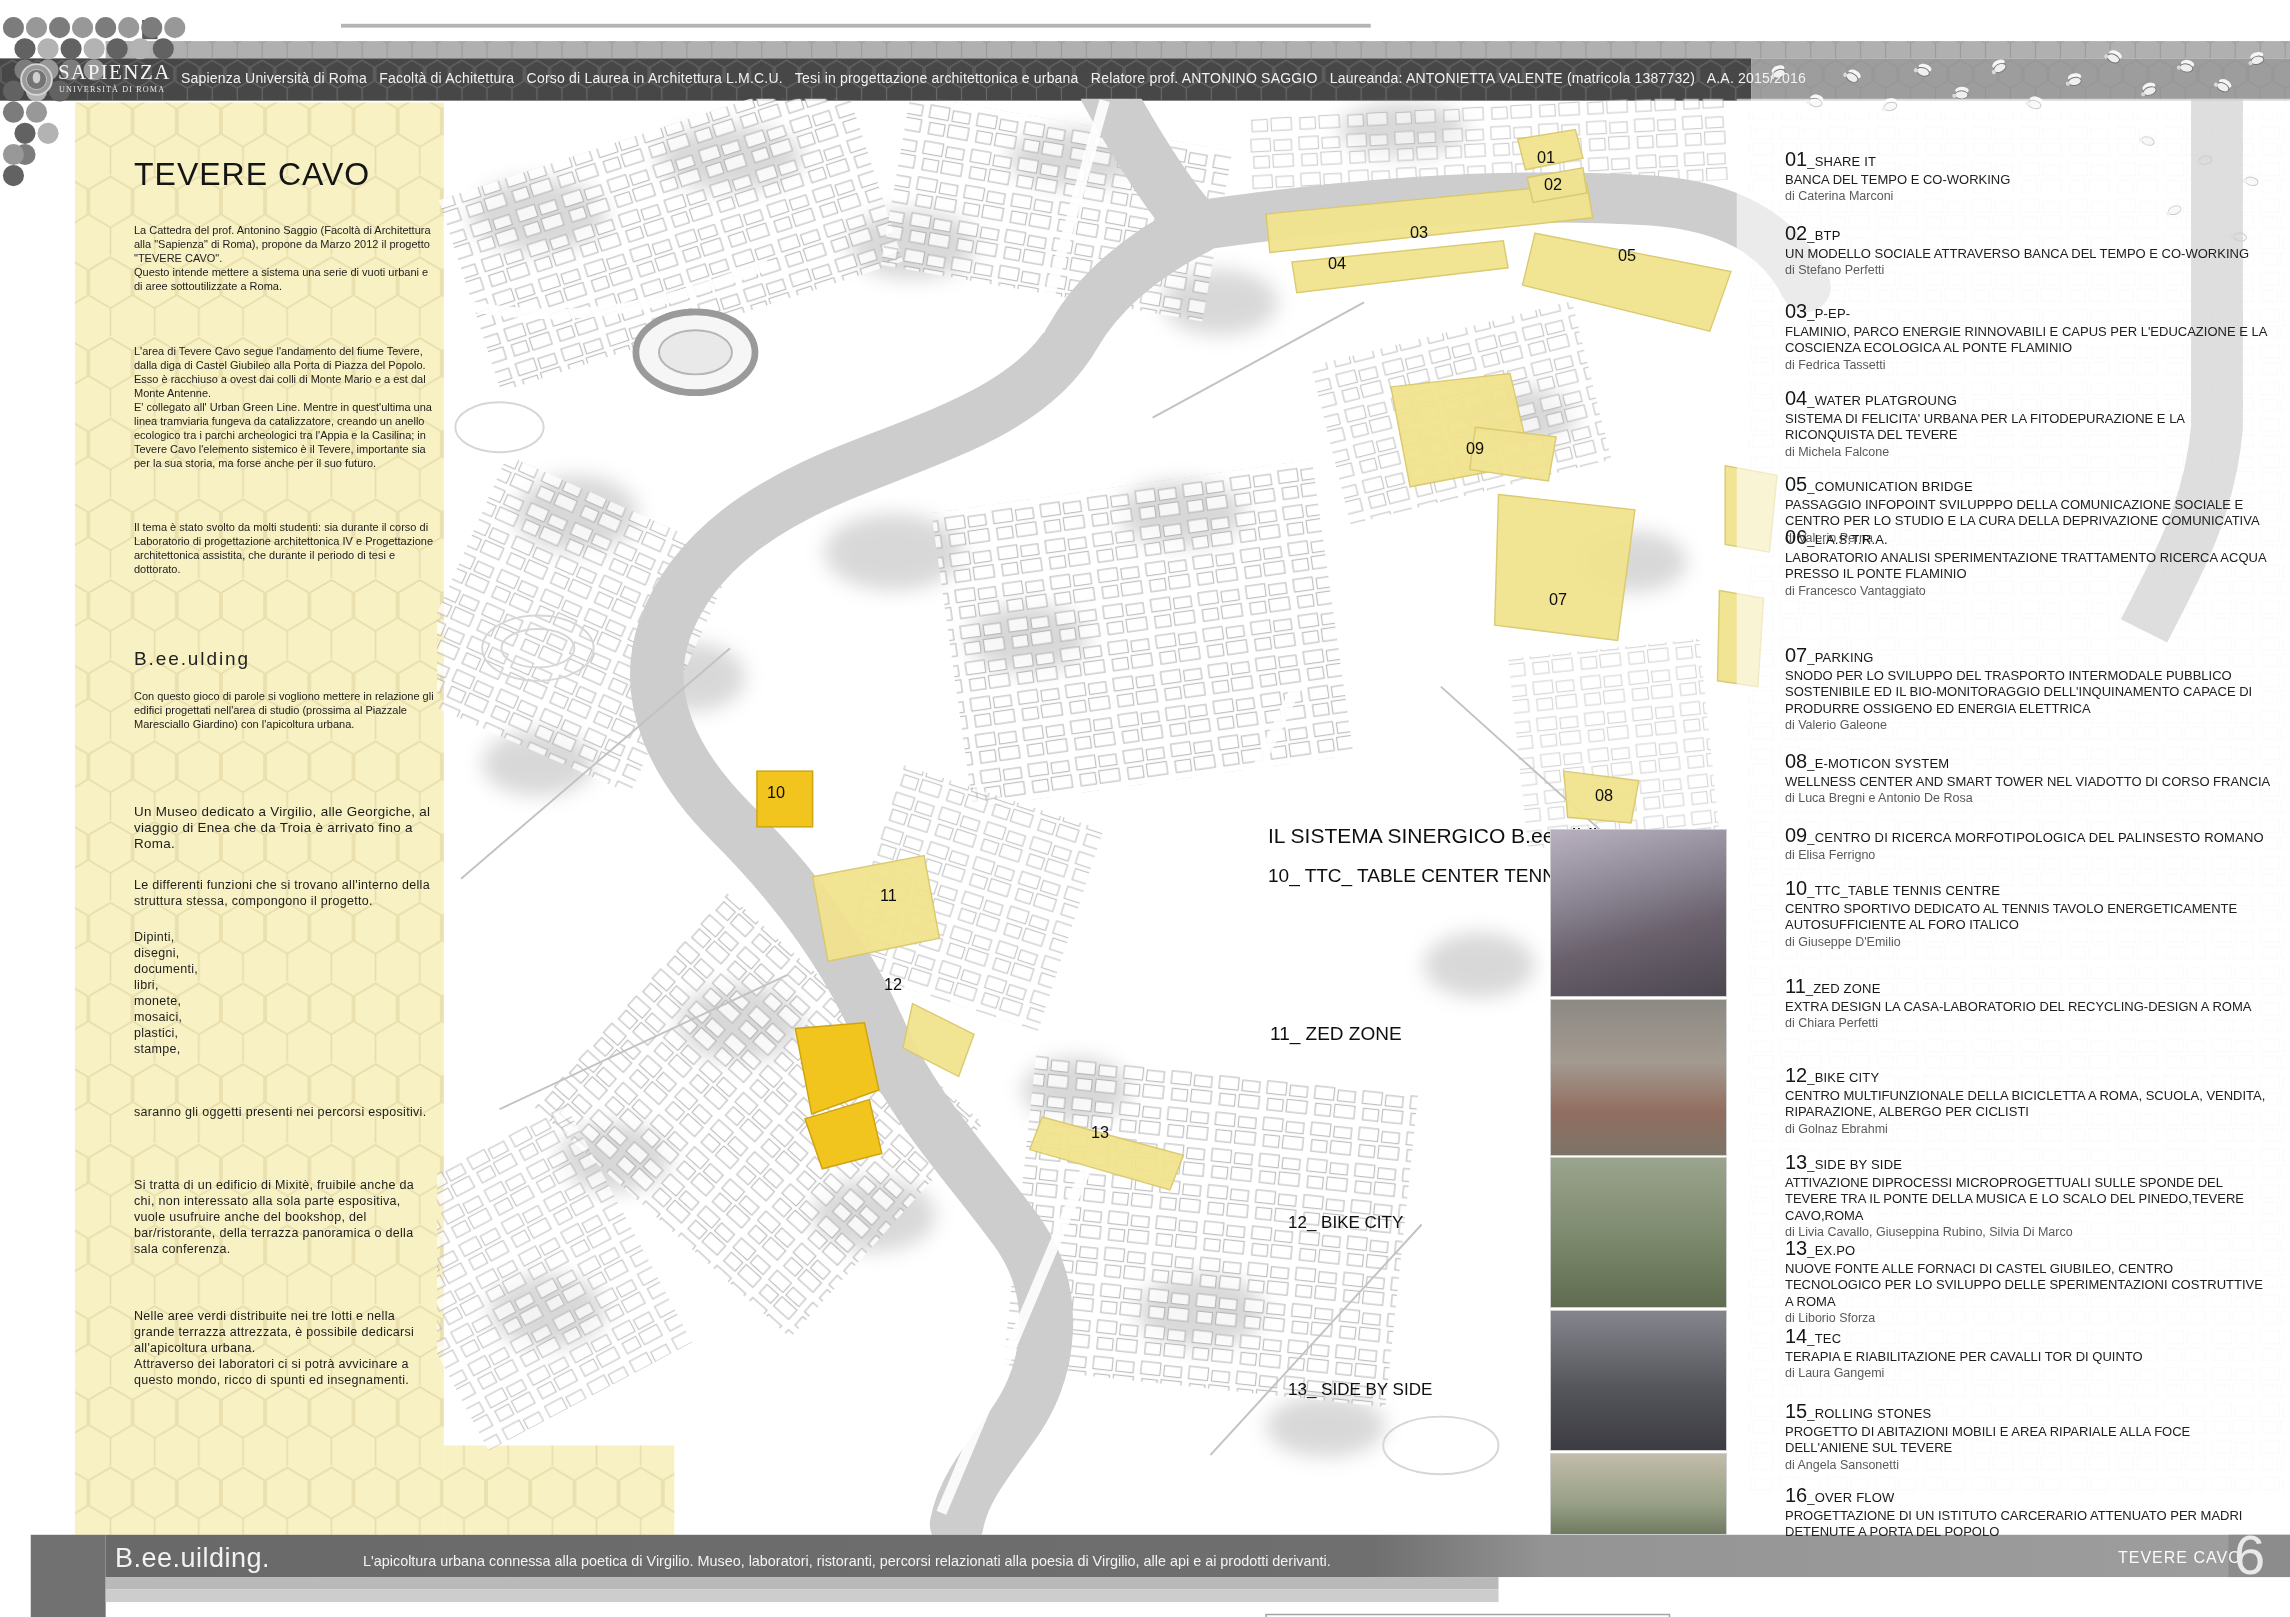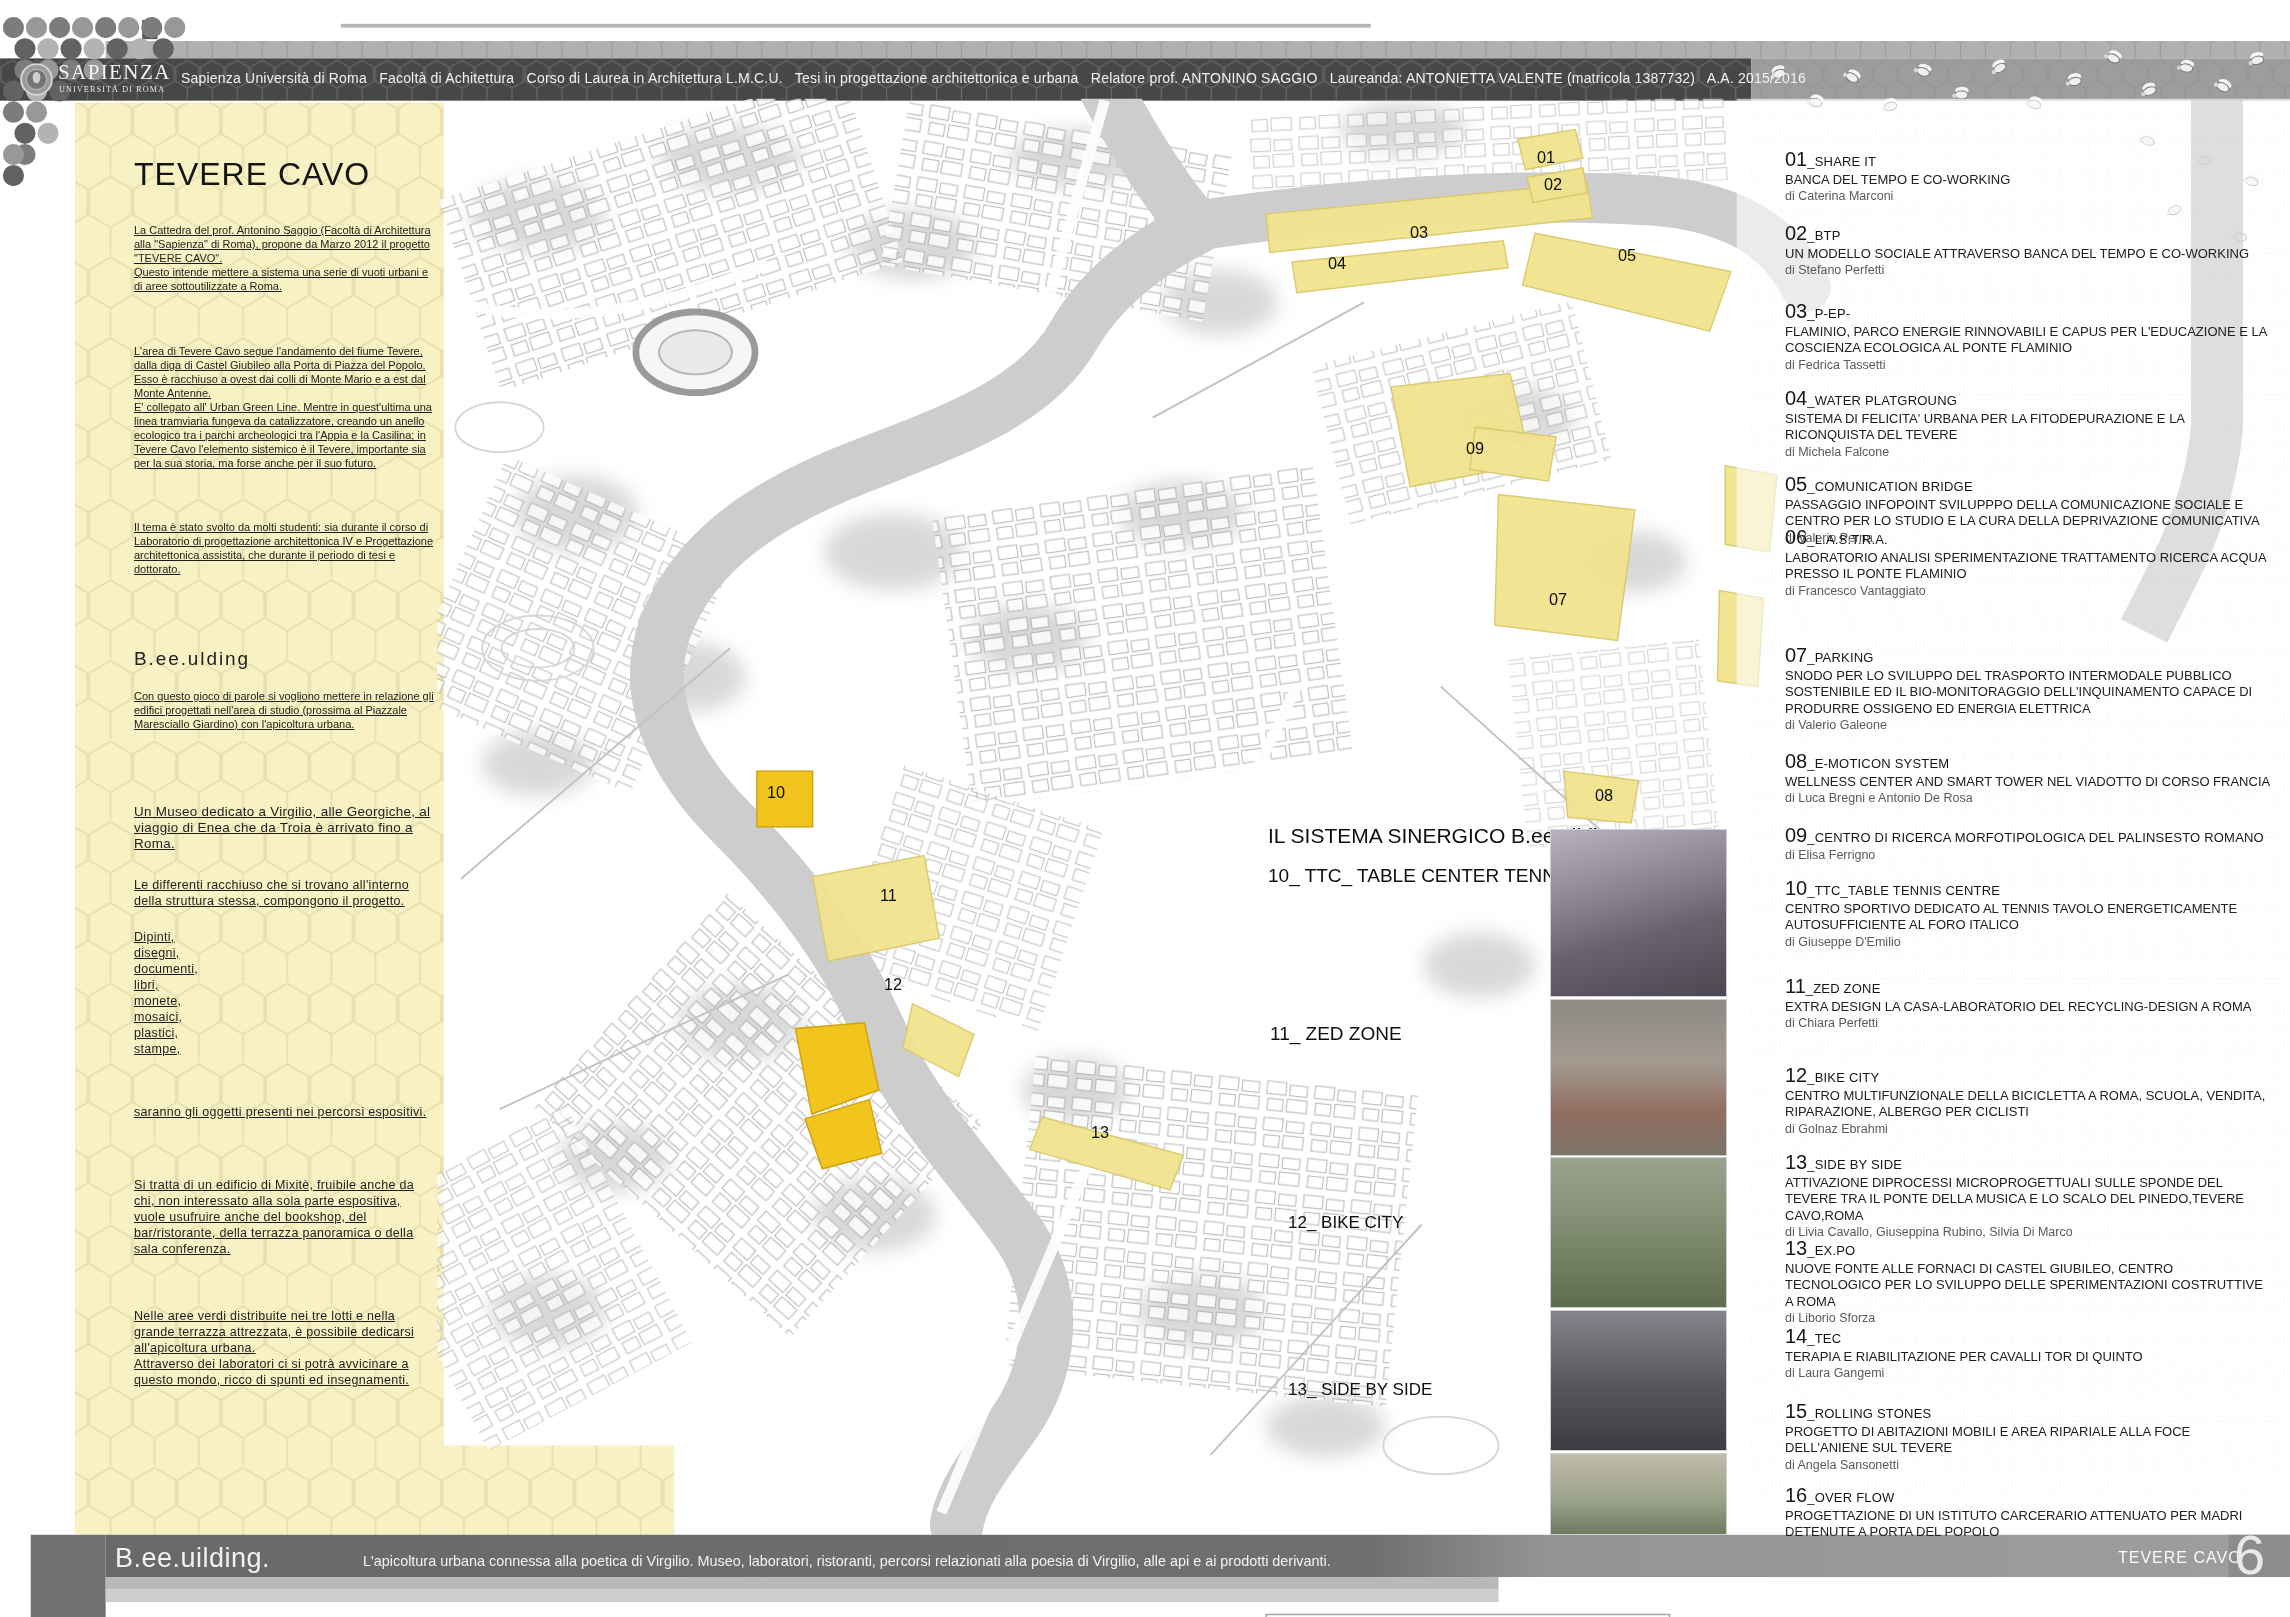--- a/index.html
+++ b/index.html
@@ -6,21 +6,21 @@
   .page{position:relative;width:2290px;height:1618px;overflow:hidden;background:#ffffff;
         font-family:"Liberation Sans",sans-serif;color:#1c1c1c;margin-top:14px;}
   svg.bg{position:absolute;left:0;top:0;}
 
   
   .header-info{position:absolute;left:181px;top:56px;font-size:14px;color:#f2f2f2;white-space:pre;letter-spacing:0.2px;}
   .logo-name{position:absolute;left:58px;top:46px;font-family:"Liberation Serif",serif;font-size:21px;color:#f4f4f4;letter-spacing:1.4px;}
   .logo-sub{position:absolute;left:59px;top:71px;font-family:Liberation Serif, serif;font-size:8.2px;color:#e6e6e6;letter-spacing:1.1px;}
 
   
-  .sb{position:absolute;left:134px;width:300px;white-space:pre-line;font-size:11px;line-height:14px;color:#1d1d1d;text-decoration:underline;}
+  .sb{position:absolute;left:134px;width:300px;white-space:pre-line;font-size:11px;line-height:14px;color:#1d1d1d;}
   .sb-title{position:absolute;left:134px;top:142px;font-size:32px;letter-spacing:1px;color:#151515;}
   .sb-sub{position:absolute;left:134px;top:634px;font-size:19px;letter-spacing:1.9px;color:#222;}
   .sb-big{font-size:12.5px;line-height:16px;letter-spacing:0.3px;}
 
   
   .map-num{position:absolute;font-size:16.3px;color:#0e0e0e;}
   .map-label{position:absolute;color:#0f0f0f;}
 
   
   .thumb{position:absolute;left:1550px;width:177px;border:1px solid #cfcfcf;box-sizing:border-box;}
@@ -308,21 +308,21 @@
 
   <div class="sb-title">TEVERE CAVO</div>
   <div class="sb" style="top:209px">La Cattedra del prof. Antonino Saggio (Facoltà di Architettura alla "Sapienza" di Roma), propone da Marzo 2012 il progetto "TEVERE CAVO".
 Questo intende mettere a sistema una serie di vuoti urbani e di aree sottoutilizzate a Roma.</div>
   <div class="sb" style="top:330px">L'area di Tevere Cavo segue l'andamento del fiume Tevere, dalla diga di Castel Giubileo alla Porta di Piazza del Popolo. Esso è racchiuso a ovest dai colli di Monte Mario e a est dal Monte Antenne.
 E' collegato all' Urban Green Line. Mentre in quest'ultima una linea tramviaria fungeva da catalizzatore, creando un anello ecologico tra i parchi archeologici tra l'Appia e la Casilina; in Tevere Cavo l'elemento sistemico è il Tevere, importante sia per la sua storia, ma forse anche per il suo futuro.</div>
   <div class="sb" style="top:506px">Il tema è stato svolto da molti studenti: sia durante il corso di Laboratorio di progettazione architettonica IV e Progettazione architettonica assistita, che durante il periodo di tesi e dottorato.</div>
   <div class="sb-sub">B.ee.ulding</div>
   <div class="sb" style="top:675px">Con questo gioco di parole si vogliono mettere in relazione gli edifici progettati nell'area di studio (prossima al Piazzale Maresciallo Giardino) con l'apicoltura urbana.</div>
   <div class="sb sb-big" style="top:790px;font-size:13.4px">Un Museo dedicato a Virgilio, alle Georgiche, al viaggio di Enea che da Troia è arrivato fino a Roma.</div>
-  <div class="sb sb-big" style="top:863px">Le differenti racchiuso che si trovano all'interno della struttura stessa, compongono il progetto.</div>
+  <div class="sb sb-big" style="top:863px">Le differenti funzioni che si trovano all'interno della struttura stessa, compongono il progetto.</div>
   <div class="sb sb-big" style="top:915px">Dipinti,
 disegni,
 documenti,
 libri,
 monete,
 mosaici,
 plastici,
 stampe,</div>
   <div class="sb sb-big" style="top:1090px">saranno gli oggetti presenti nei percorsi espositivi.</div>
   <div class="sb sb-big" style="top:1163px">Si tratta di un edificio di Mixitè, fruibile anche da chi, non interessato alla sola parte espositiva, vuole usufruire anche del bookshop, del bar/ristorante, della terrazza panoramica o della sala conferenza.</div>

